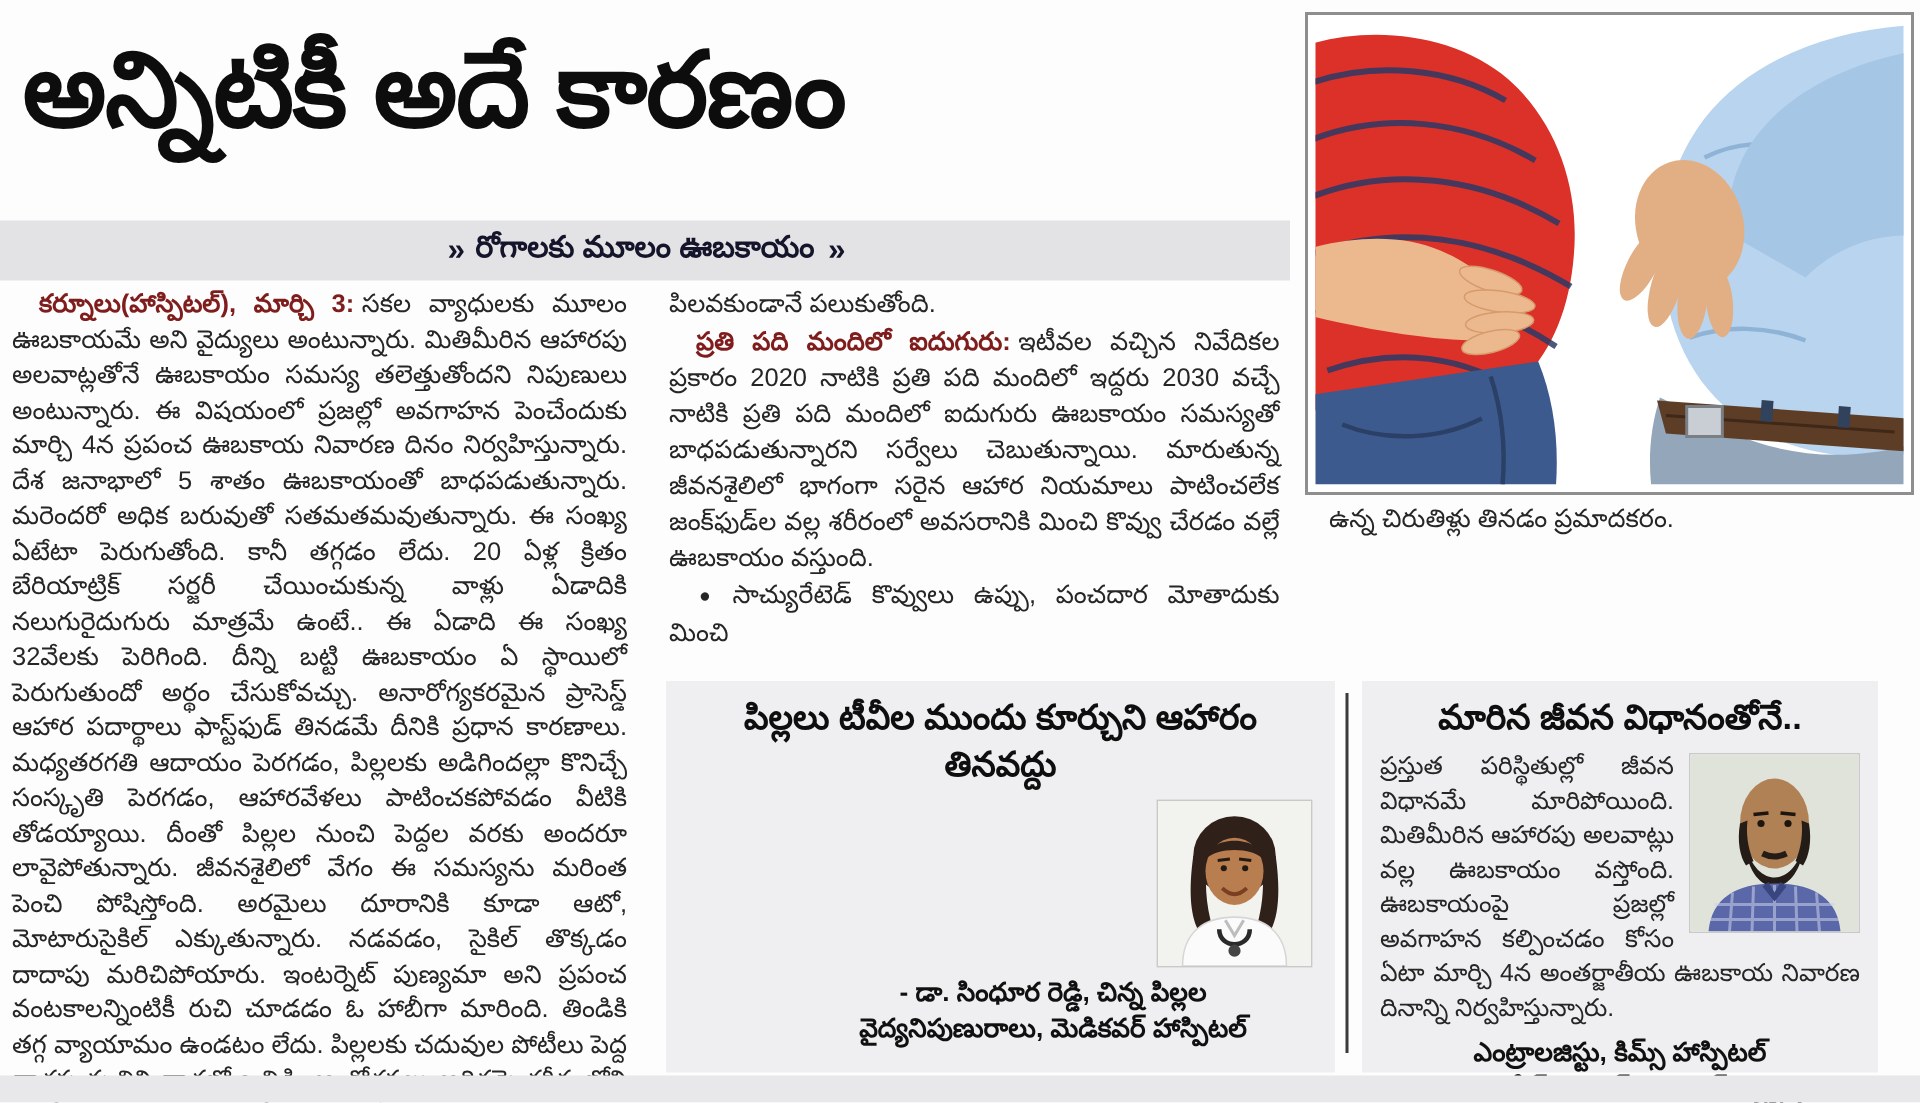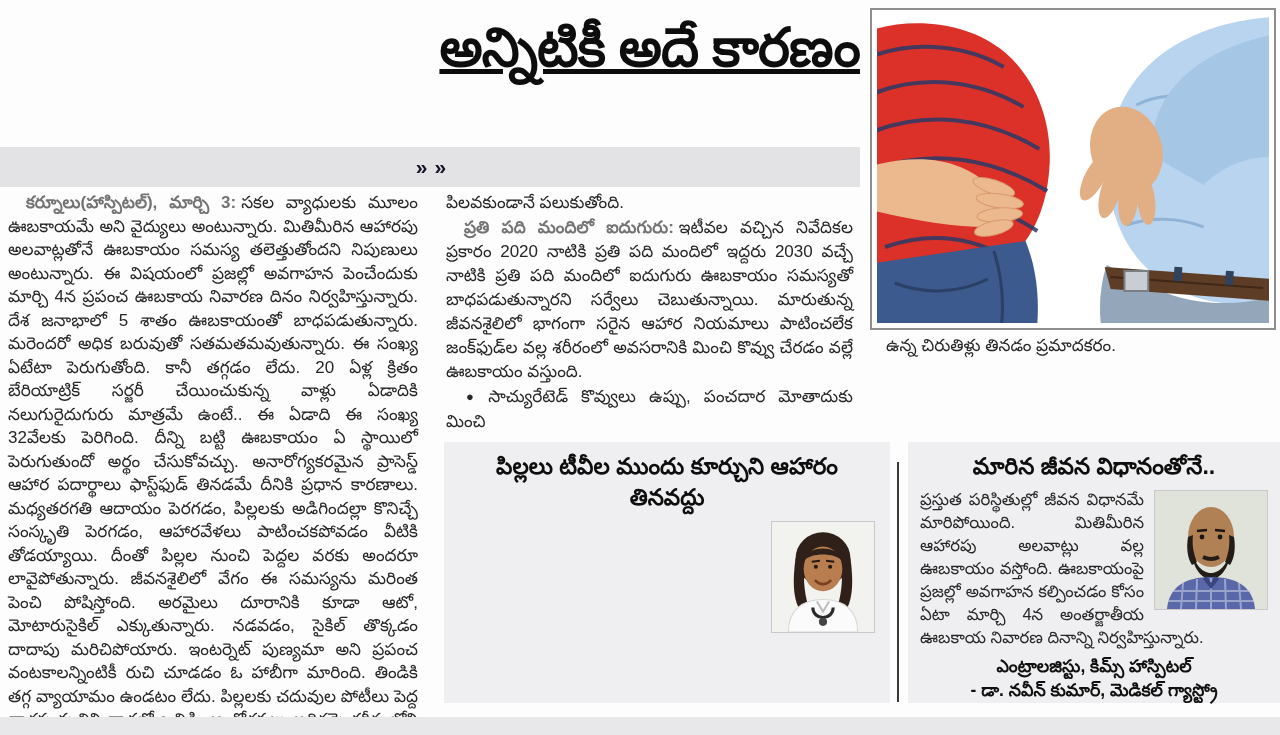--- a/index.html
+++ b/index.html
@@ -4,23 +4,23 @@
 <style>
   html,body{margin:0;padding:0;}
   body{
     width:1280px;height:735px;position:relative;overflow:hidden;
     background:#fdfdfd;color:#1c1c1c;
     font-family:"Liberation Sans","DejaVu Sans",sans-serif;
   }
   .abs{position:absolute;}
   
   #headline{
-    left:15px;top:6px;width:845px;text-align:right;
-    font-size:54px;font-weight:800;letter-spacing:-1px;line-height:1.55;
-    color:#0d0d0d;white-space:nowrap;text-decoration:underline;
+    left:15px;top:6px;width:845px;text-align:left;
+    font-size:70px;font-weight:800;letter-spacing:-1px;line-height:1.55;
+    color:#0d0d0d;white-space:nowrap;
   }
   
   #ticker{
     left:0;top:147px;width:860px;height:40px;background:#e3e3e6;
     display:flex;align-items:center;justify-content:center;gap:9px;
     font-size:20px;font-weight:bold;color:#14142a;
   }
   #ticker .marker{font-size:21px;letter-spacing:-2px;}
   
   #main-photo{
@@ -28,45 +28,46 @@
     border:2px solid #8e8e8e;box-sizing:border-box;padding:5px;
   }
   #main-photo svg{width:100%;height:100%;display:block;}
   
   .col{position:absolute;text-align:justify;font-size:17px;line-height:23.5px;color:#262626;}
   #col1{left:8px;top:191px;width:410px;}
   #col2{left:446px;top:191px;width:407px;line-height:24px;}
   #col3{left:862px;top:334px;width:416px;line-height:24px;margin-left:24px;}
   .para{margin:0 0 1px 0;}
   .indent{text-indent:18px;}
-  .lead{font-weight:bold;color:#737373;margin-right:5px;}
+  .lead{font-weight:bold;color:#7f1d1d;margin-right:5px;}
   .bullet{font-size:13px;margin:0 6px 0 2px;position:relative;top:-1px;}
   
-  .qbox{position:absolute;top:442px;height:261px;background:#efeff1;box-sizing:border-box;}
+  .qbox{position:absolute;top:454px;height:261px;background:#efeff1;box-sizing:border-box;}
   #box1{left:444px;width:446px;padding:9px 15px 6px;}
-  #box2{left:908px;width:372px;padding:9px 12px 6px;}
+  #box2{left:908px;width:344px;padding:9px 12px 6px;}
   .box-title{
     text-align:center;font-weight:800;font-size:23px;line-height:31px;
     color:#0e0e0e;margin:0 0 6px 0;
   }
   .box-body{text-align:justify;font-size:16.5px;line-height:23px;color:#262626;}
   .box-photo{float:right;margin:2px 0 4px 10px;border:1px solid #c9c9c9;background:#fff;}
   .byline-wrap{margin-top:5px;clear:right;}
   .byline{font-weight:bold;font-size:17.5px;line-height:24px;color:#101010;text-align:center;}
   #box1 .byline-wrap{padding-left:70px;}
   #box-divider{left:897px;top:462px;width:2px;height:240px;background:#3a3a3a;}
   #bottom-strip{left:0;top:717px;width:1280px;height:18px;background:#e8e8ea;}
 </style>
 </head>
 <body>
 
 <div id="headline" class="abs">అన్నిటికీ అదే కారణం</div>
 
 <div id="ticker" class="abs">
   <span class="marker">»</span>
+  <span>రోగాలకు మూలం ఊబకాయం</span>
   <span class="marker">»</span>
 </div>
 
 <div id="main-photo" class="abs">
   <svg viewBox="0 0 396 308" preserveAspectRatio="none">
     <rect x="0" y="0" width="396" height="308" fill="#ffffff"></rect>
 
     <g>
       <path d="M-2,14 C40,2 95,8 130,38 C162,66 178,110 174,155 C170,205 148,240 112,258 C80,273 35,270 -2,258 Z" fill="#dc3128"></path>
       <g stroke="#2c3a66" stroke-width="4" fill="none" opacity="0.85">
@@ -147,20 +148,24 @@
       <circle cx="43" cy="44" r="2" fill="#241a12"></circle>
       <circle cx="57" cy="44" r="2" fill="#241a12"></circle>
       <path d="M39,39 L47,38 M53,38 L61,39" stroke="#241a12" stroke-width="2"></path>
       <path d="M42,57 Q50,65 58,57" stroke="#7a3f20" stroke-width="2.5" fill="none"></path>
       <path d="M16,108 C16,86 30,76 50,76 C70,76 84,86 84,108 Z" fill="#fbfbfb" stroke="#d6d6d6"></path>
       <path d="M44,78 L50,88 L56,78" stroke="#bdbdbd" stroke-width="2" fill="none"></path>
       <path d="M40,84 C40,97 60,97 60,84" stroke="#2a2a2a" stroke-width="3" fill="none"></path>
       <circle cx="50" cy="98" r="4" fill="#444444"></circle>
     </svg>
   </div>
+  <div class="byline-wrap">
+    <div class="byline">- డా. సింధూర రెడ్డి, చిన్న పిల్లల</div>
+    <div class="byline">వైద్యనిపుణురాలు, మెడికవర్ హాస్పిటల్</div>
+  </div>
 </div>
 
 <div id="box-divider" class="abs"></div>
 
 <div id="box2" class="qbox">
   <div class="box-title">మారిన జీవన విధానంతోనే..</div>
   <div class="box-body">
     <svg class="box-photo" width="112" height="118" viewBox="0 0 112 118">
       <rect x="0" y="0" width="112" height="118" fill="#dfe3da"></rect>
       <ellipse cx="56" cy="46" rx="23" ry="30" fill="#b08155"></ellipse>

